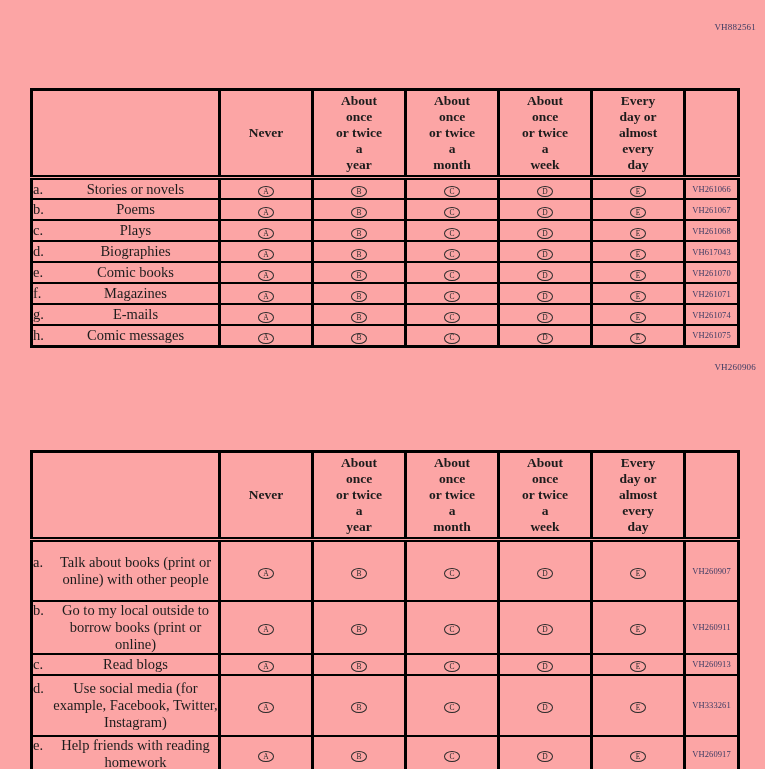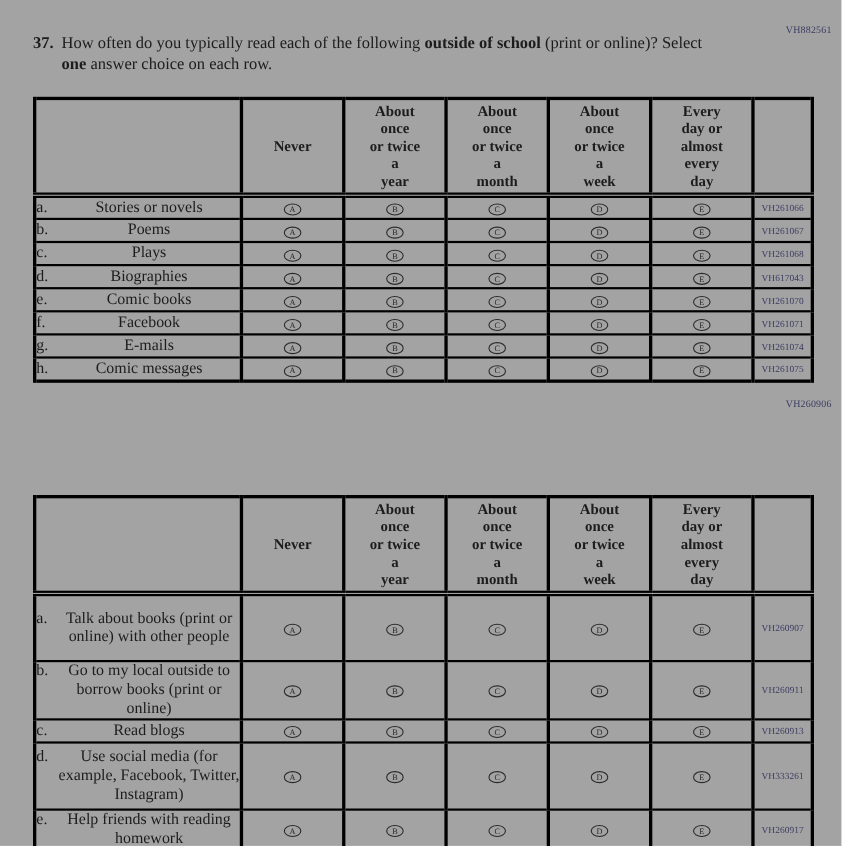--- a/index.html
+++ b/index.html
@@ -1,21 +1,21 @@
 <!DOCTYPE html>
 <html><head>
 <meta charset="utf-8">
 <style>
   * { box-sizing: border-box; }
   html, body { margin: 0; padding: 0; background: #ffffff; }
   .page {
     position: relative;
     width: 765px;
     height: 769px;
-    background: #a3a3a3;
+    background: #fca5a5;
     font-family: "Liberation Serif", serif;
     color: #1c1c1c;
     overflow: hidden;
   }
   .vh-top {
     position: absolute;
     right: 9px;
     font-size: 9px;
     letter-spacing: 0.2px;
     color: #3b3b63;
@@ -97,24 +97,20 @@
   tr.h50 { height: 50px; }
   tr.h34 { height: 34px; }
 </style>
 </head>
 <body>
 
 <div class="page">
 
   <div class="vh-top vh-37">VH882561</div>
 
-  <div class="question q-37">
-    <span class="qnum">37.</span>
-    <span class="qtext"><span>How often do you typically read each of the following </span><b>outside of school</b><span> (print or online)? Select </span><b>one</b><span> answer choice on each row.</span></span>
-  </div>
 
   <table class="survey tbl-37">
     <colgroup>
       <col style="width:188px">
         <col style="width:93px">
         <col style="width:93px">
         <col style="width:93px">
         <col style="width:93px">
         <col style="width:93px">
         <col style="width:54px">
@@ -204,21 +200,21 @@
       <td class="opt-cell"><span class="bubble">B</span></td>
       <td class="opt-cell"><span class="bubble">C</span></td>
       <td class="opt-cell"><span class="bubble">D</span></td>
       <td class="opt-cell"><span class="bubble">E</span></td>
       <td class="code-cell">VH261070</td>
     </tr>
     <tr class="h21">
       <td class="label-cell">
             <div class="rl">
               <span class="rl-letter">f.</span>
-              <span class="rl-text">Facebook</span>
+              <span class="rl-text">Magazines</span>
             </div>
           </td>
       <td class="opt-cell"><span class="bubble">A</span></td>
       <td class="opt-cell"><span class="bubble">B</span></td>
       <td class="opt-cell"><span class="bubble">C</span></td>
       <td class="opt-cell"><span class="bubble">D</span></td>
       <td class="opt-cell"><span class="bubble">E</span></td>
       <td class="code-cell">VH261071</td>
     </tr>
     <tr class="h21">

